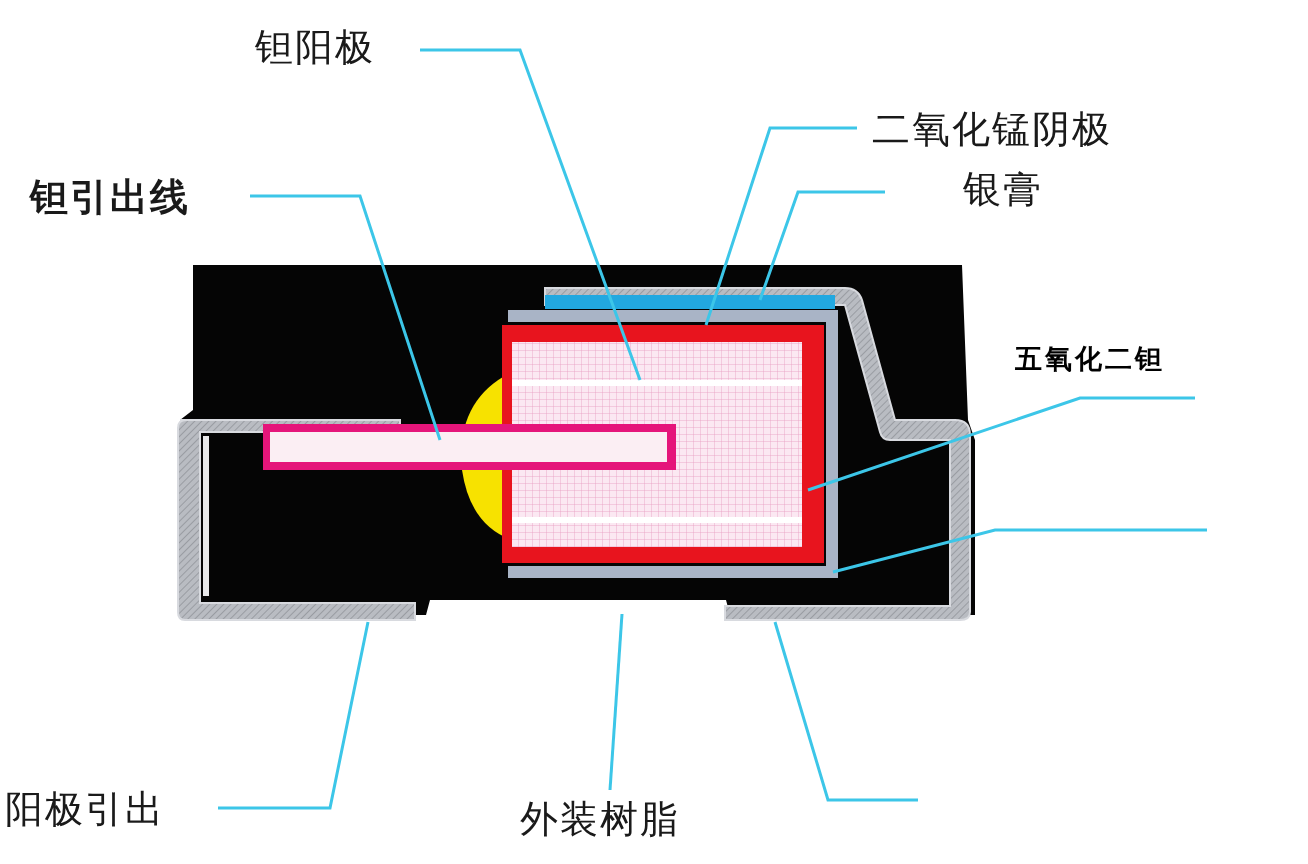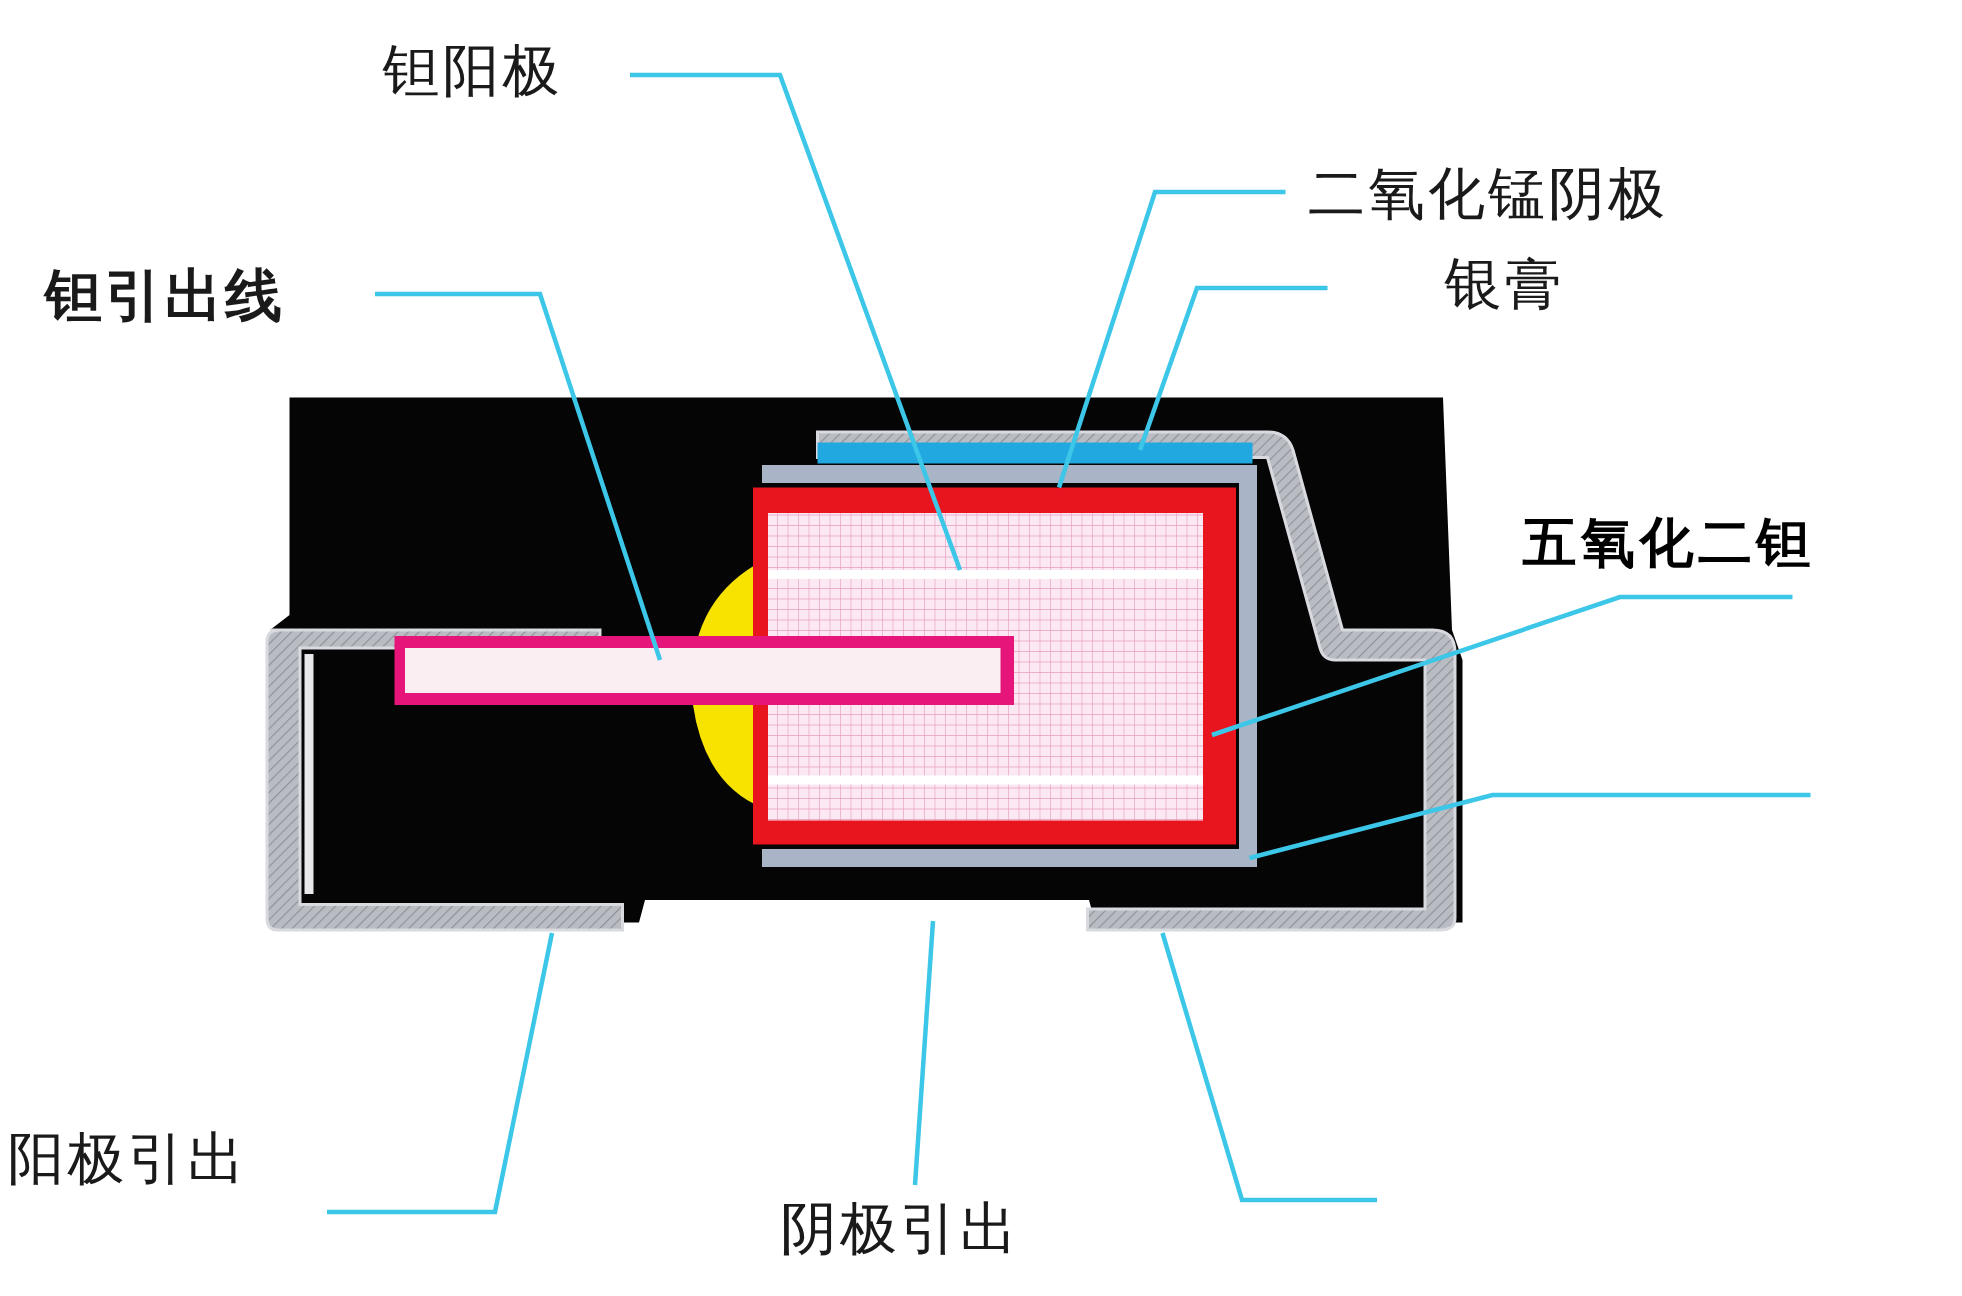--- a/index.html
+++ b/index.html
@@ -1,20 +1,20 @@
 <!DOCTYPE html>
 <html><head>
   <meta charset="utf-8">
   <style>
     html, body { margin: 0; padding: 0; background: #ffffff; }
     body { width: 1308px; height: 864px; position: relative; overflow: hidden;
            font-family: "DejaVu Sans", "Liberation Sans", sans-serif; }
     .diagram { position: absolute; left: 0; top: 0; width: 1308px; height: 644px; }
     .label { position: absolute; color: #1a1a1a; font-size: 38px; line-height: 1; white-space: nowrap; letter-spacing: 2px; }
-    .label.bold { font-weight: bold; font-size: 36px; color: #000; letter-spacing: 3px; }
+    .label.bold { font-weight: bold; font-size: 27px; color: #000; letter-spacing: 3px; }
   </style>
 </head>
 <body>
 
 <div class="diagram">
   <svg width="1308" height="864" viewBox="0 0 1308 864" xmlns="http://www.w3.org/2000/svg">
     <defs>
       <pattern id="grid" width="7" height="7" patternUnits="userSpaceOnUse">
         <rect width="7" height="7" fill="#fbe8f2"></rect>
         <path d="M7 0 L0 0 0 7" fill="none" stroke="#e79ac0" stroke-width="0.8"></path>
@@ -58,15 +58,15 @@
       <polyline points="610,790 622,614"></polyline>
       <polyline points="918,800 828,800 775,622"></polyline>
     </g>
   </svg>
 
   <div class="label" style="left:255px; top:28px;">钽阳极</div>
   <div class="label" style="left:872px; top:110px;">二氧化锰阴极</div>
   <div class="label" style="left:30px; top:178px;font-weight:bold;">钽引出线</div>
   <div class="label" style="left:963px; top:170px;">银膏</div>
   <div class="label bold" style="left:1015px; top:345px;">五氧化二钽</div>
-  <div class="label" style="left:5px; top:753px;text-align:right;">阳极引出</div>
-  <div class="label" style="left:520px; top:800px;">阴极引出</div>
+  <div class="label" style="left:5px; top:790px;text-align:right;">阳极引出</div>
+  <div class="label" style="left:520px; top:800px;">外装树脂</div>
 </div>
 
 </body></html>

